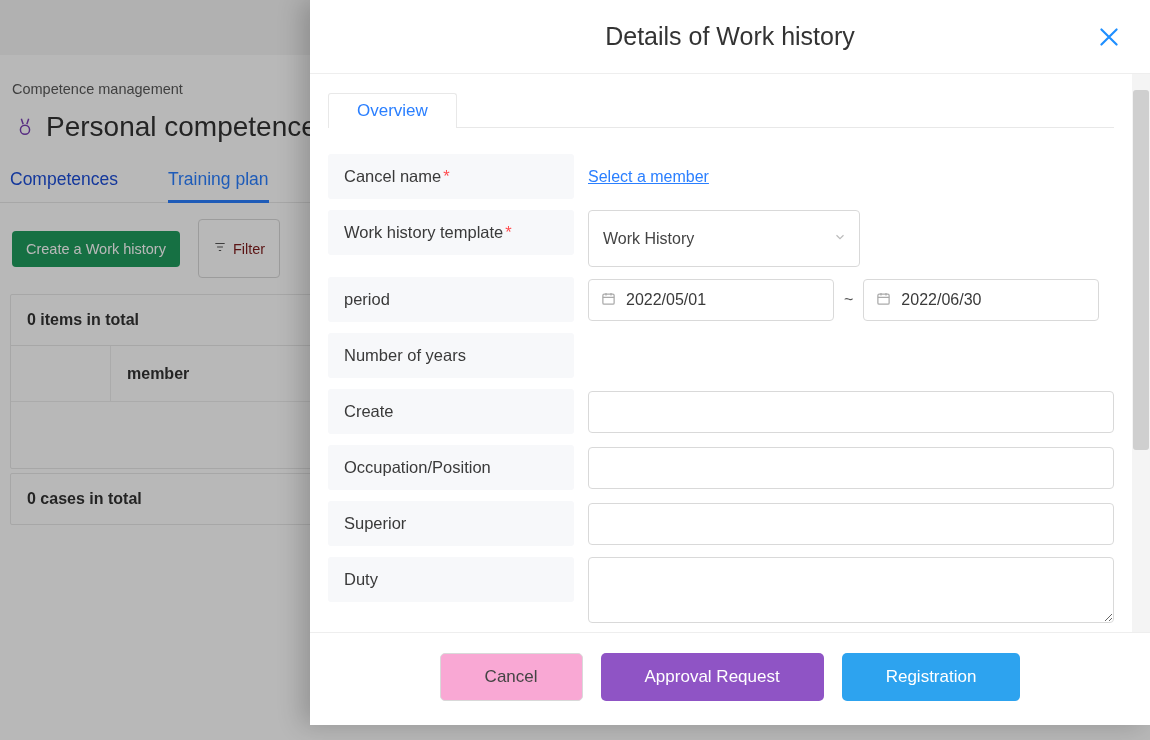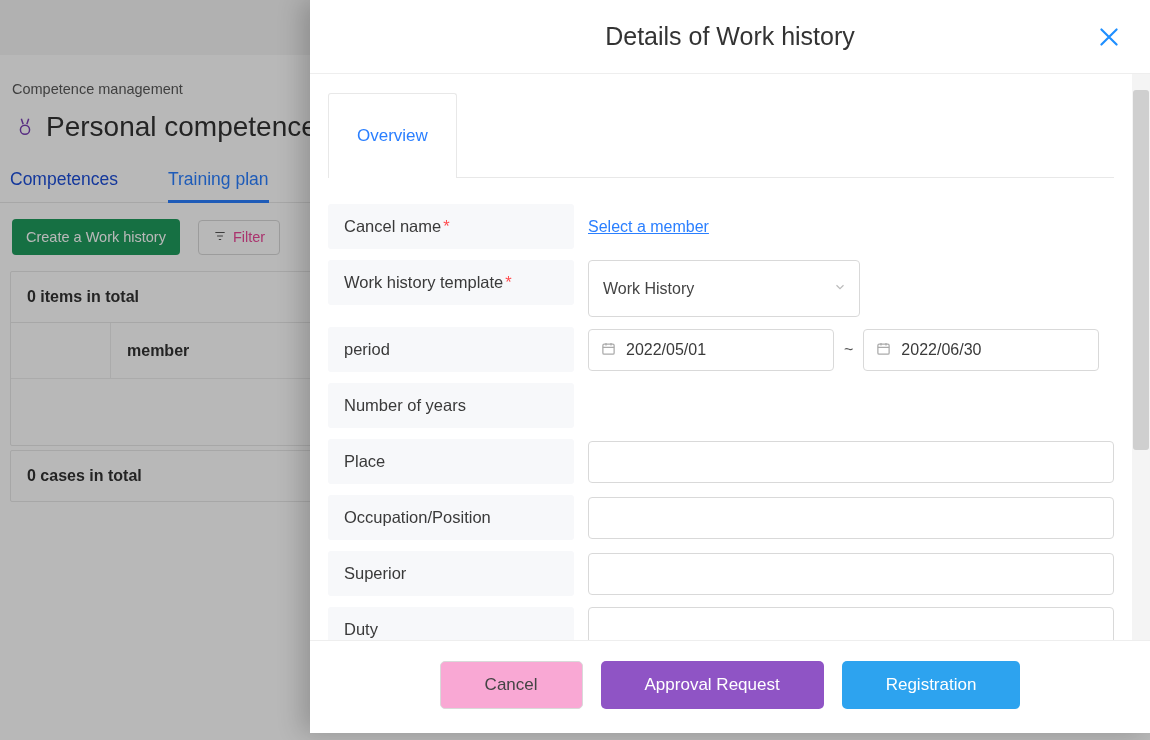--- a/index.html
+++ b/index.html
@@ -11,44 +11,44 @@
     .bg-breadcrumb { padding: 26px 12px 0 12px; font-size: 14.5px; color: #595959; }
     .bg-title { display: flex; align-items: center; gap: 10px; padding: 14px 10px 10px 14px; }
     .bg-title .badge-icon { width: 22px; height: 22px; display: flex; align-items: center; justify-content: center; }
     .bg-title h1 { font-size: 28px; font-weight: 500; color: #333; }
     .bg-tabs { display: flex; gap: 50px; padding: 8px 10px 0 10px; border-bottom: 1px solid #e8e8e8; }
     .bg-tab { padding: 8px 0 12px 0; font-size: 17.5px; color: #1d4ed8; position: relative; }
     .bg-tab.active { color: #2a7fff; }
     .bg-tab.active::after { content: ""; position: absolute; left: 0; right: 0; bottom: -1px; height: 3px; background: #2a7fff; }
     .bg-actions { display: flex; align-items: center; gap: 18px; padding: 16px 12px; }
     .btn-green { background: #1f9b5d; color: #fff; border: none; border-radius: 4px; padding: 10px 14px; font-size: 14.5px; }
-    .btn-filter { background: #fff; color: #ec4899; border: 1px solid #d9d9d9; border-radius: 4px; padding: 8px 14px; font-size: 14.5px; display: flex; align-items: center; gap: 6px; }
+    .btn-filter { background: #fff; color: #7f1d1d; border: 1px solid #d9d9d9; border-radius: 4px; padding: 20px 14px; font-size: 14.5px; display: flex; align-items: center; gap: 6px; }
     .bg-panel { margin: 0 10px; border: 1px solid #e8e8e8; border-radius: 2px; }
     .bg-panel .count-row { padding: 16px; font-size: 16px; font-weight: 600; color: #333; border-bottom: 1px solid #e8e8e8;}
     .bg-table-head { display: flex; height: 56px; border-bottom: 1px solid #eee; }
     .bg-th-first { width: 100px; border-right: 1px solid #eee; }
     .bg-th { flex: 1; display: flex; align-items: center; padding-left: 16px; font-size: 16px; font-weight: 600; }
     .bg-empty-row { height: 66px; }
     .bg-panel-2 { margin: 0 10px; border: 1px solid #e8e8e8; border-radius: 2px; margin-top: 4px; }
     .bg-panel-2 .count-row { padding: 16px; font-size: 16px; font-weight: 600; color: #333; }
 
     .overlay { position: absolute; inset: 0; background: rgba(0,0,0,0.28); }
 
     
-    .drawer { position: absolute; top: 0; right: 0; bottom: 7px; width: 840px; background: #fff; display: flex; flex-direction: column; box-shadow: -8px 0 24px rgba(0,0,0,.2); }
+    .drawer { position: absolute; top: 0; right: 0; bottom: 15px; width: 840px; background: #fff; display: flex; flex-direction: column; box-shadow: -8px 0 24px rgba(0,0,0,.2); }
     .drawer-header { height: 74px; display: flex; align-items: center; justify-content: center; border-bottom: 1px solid #eee; position: relative; }
     .drawer-title { font-size: 25px; color: #333; font-weight: 400; }
     .drawer-close { position: absolute; right: 28px; top: 50%; transform: translateY(-50%); display: flex; }
     .drawer-body-wrap { flex: 1; display: flex; overflow: hidden; }
     .drawer-body { flex: 1; padding: 18px 18px 0 18px; overflow: auto; }
     .drawer-scroll-track { width: 18px; background: #f4f4f4; display: flex; justify-content: center; }
     .drawer-scroll-thumb { width: 16px; background: #cfcfcf; border-radius: 3px; height: 360px; margin-top: 16px; }
 
     .tabbar { border-bottom: 1px solid #e8e8e8; display: flex; }
-    .drtab { border: 1px solid #e8e8e8; border-bottom: none; padding: 32px 28px; font-size: 17px; color: #2a7fff; border-top-left-radius: 3px; border-top-right-radius: 3px; background: #fff; position: relative; top: 1px; }
+    .drtab { border: 1px solid #e8e8e8; border-bottom: none; padding: 7px 28px; font-size: 17px; color: #2a7fff; border-top-left-radius: 3px; border-top-right-radius: 3px; background: #fff; position: relative; top: 1px; }
 
     .form { margin-top: 26px; }
     .form-row { display: flex; align-items: flex-start; margin-bottom: 10px; }
     .form-label { width: 246px; background: #f7f8fa; border-radius: 3px; padding: 13px 16px; font-size: 16.5px; color: #3a3a3a; margin-right: 14px; }
     .req { color: #ff4d4f; margin-left: 2px; }
     .form-value { flex: 1; display: flex; align-items: center; min-height: 46px; }
     .link { color: #2a7fff; font-size: 16px; }
     .select, .input-text, .dateinput, .textarea {
       border: 1px solid #d9d9d9; border-radius: 4px; font-size: 16px; color: #444; background: #fff; font-family: inherit;
     }
@@ -179,21 +179,21 @@
           </div>
         </div>
 
         <div class="form-row">
           <div class="form-label">Number of years</div>
           <div class="form-value"></div>
         </div>
 
 
         <div class="form-row">
-          <div class="form-label">Place</div>
+          <div class="form-label">Create</div>
           <div class="form-value">
             <input class="input-text" value="" style="">
           </div>
         </div>
 
         <div class="form-row">
           <div class="form-label">Occupation/Position</div>
           <div class="form-value">
             <input class="input-text" value="" style="">
           </div>

